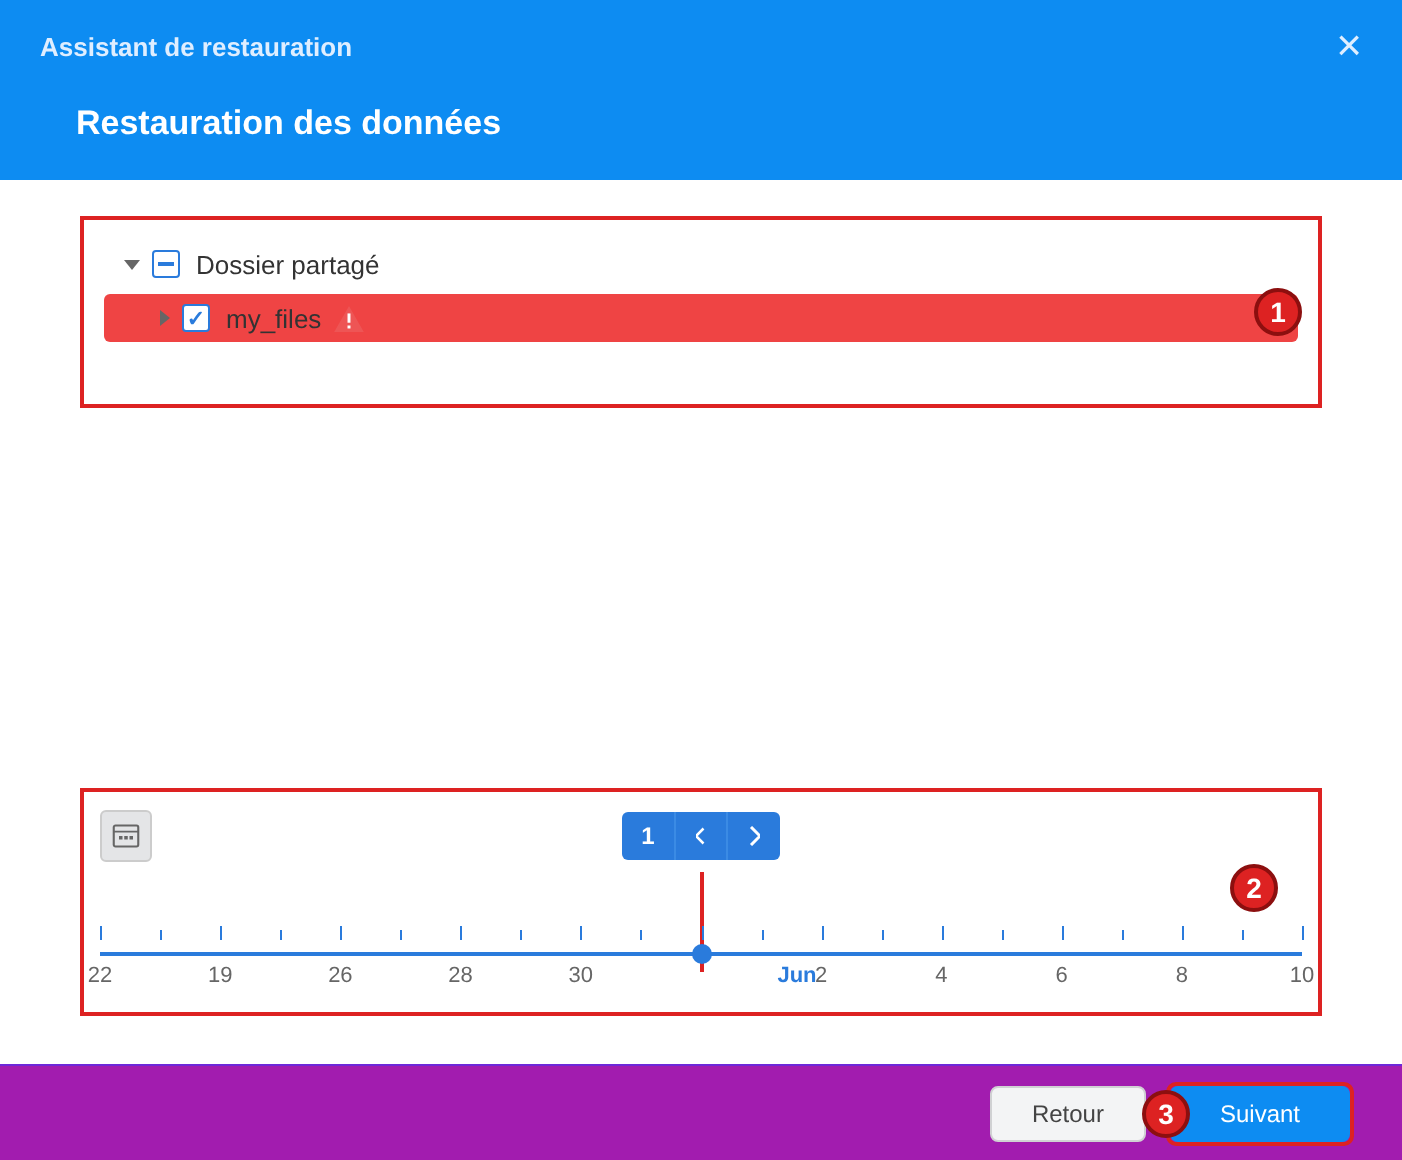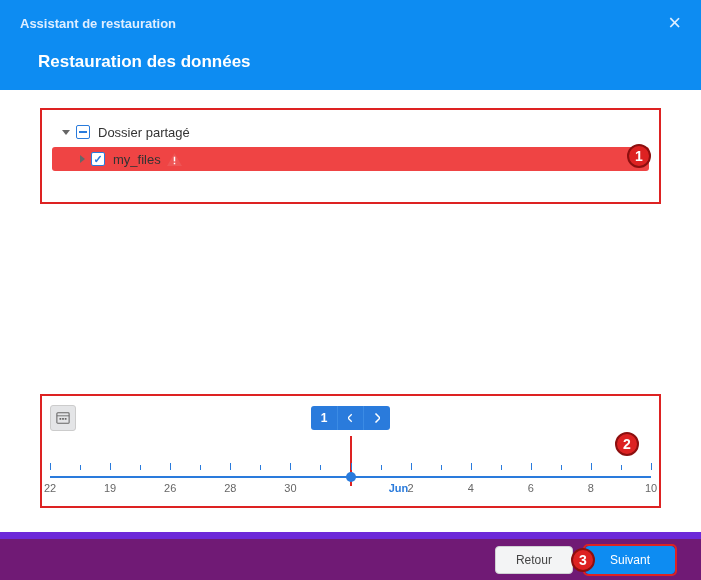--- a/index.html
+++ b/index.html
@@ -241,27 +241,27 @@
       left: 50%;
       transform: translateX(-5px);
       bottom: 18px;
     }
 
     
     .footer {
       position: absolute;
       bottom: 0; left: 0; right: 0;
       height: 48px;
-      border-top: 7px solid #6d28d9;
+      border-top: 1px solid #6d28d9;
       display: flex;
       justify-content: flex-end;
       align-items: center;
       gap: 10px;
       padding: 0 24px;
-      background: #701a75;
+      background: #a21caf;
     }
     .btn {
       border: 1px solid #d0d1d3;
       background: #f3f4f5;
       color: #444;
       font-size: 12px;
       padding: 6px 20px;
       border-radius: 4px;
       cursor: pointer;
     }

